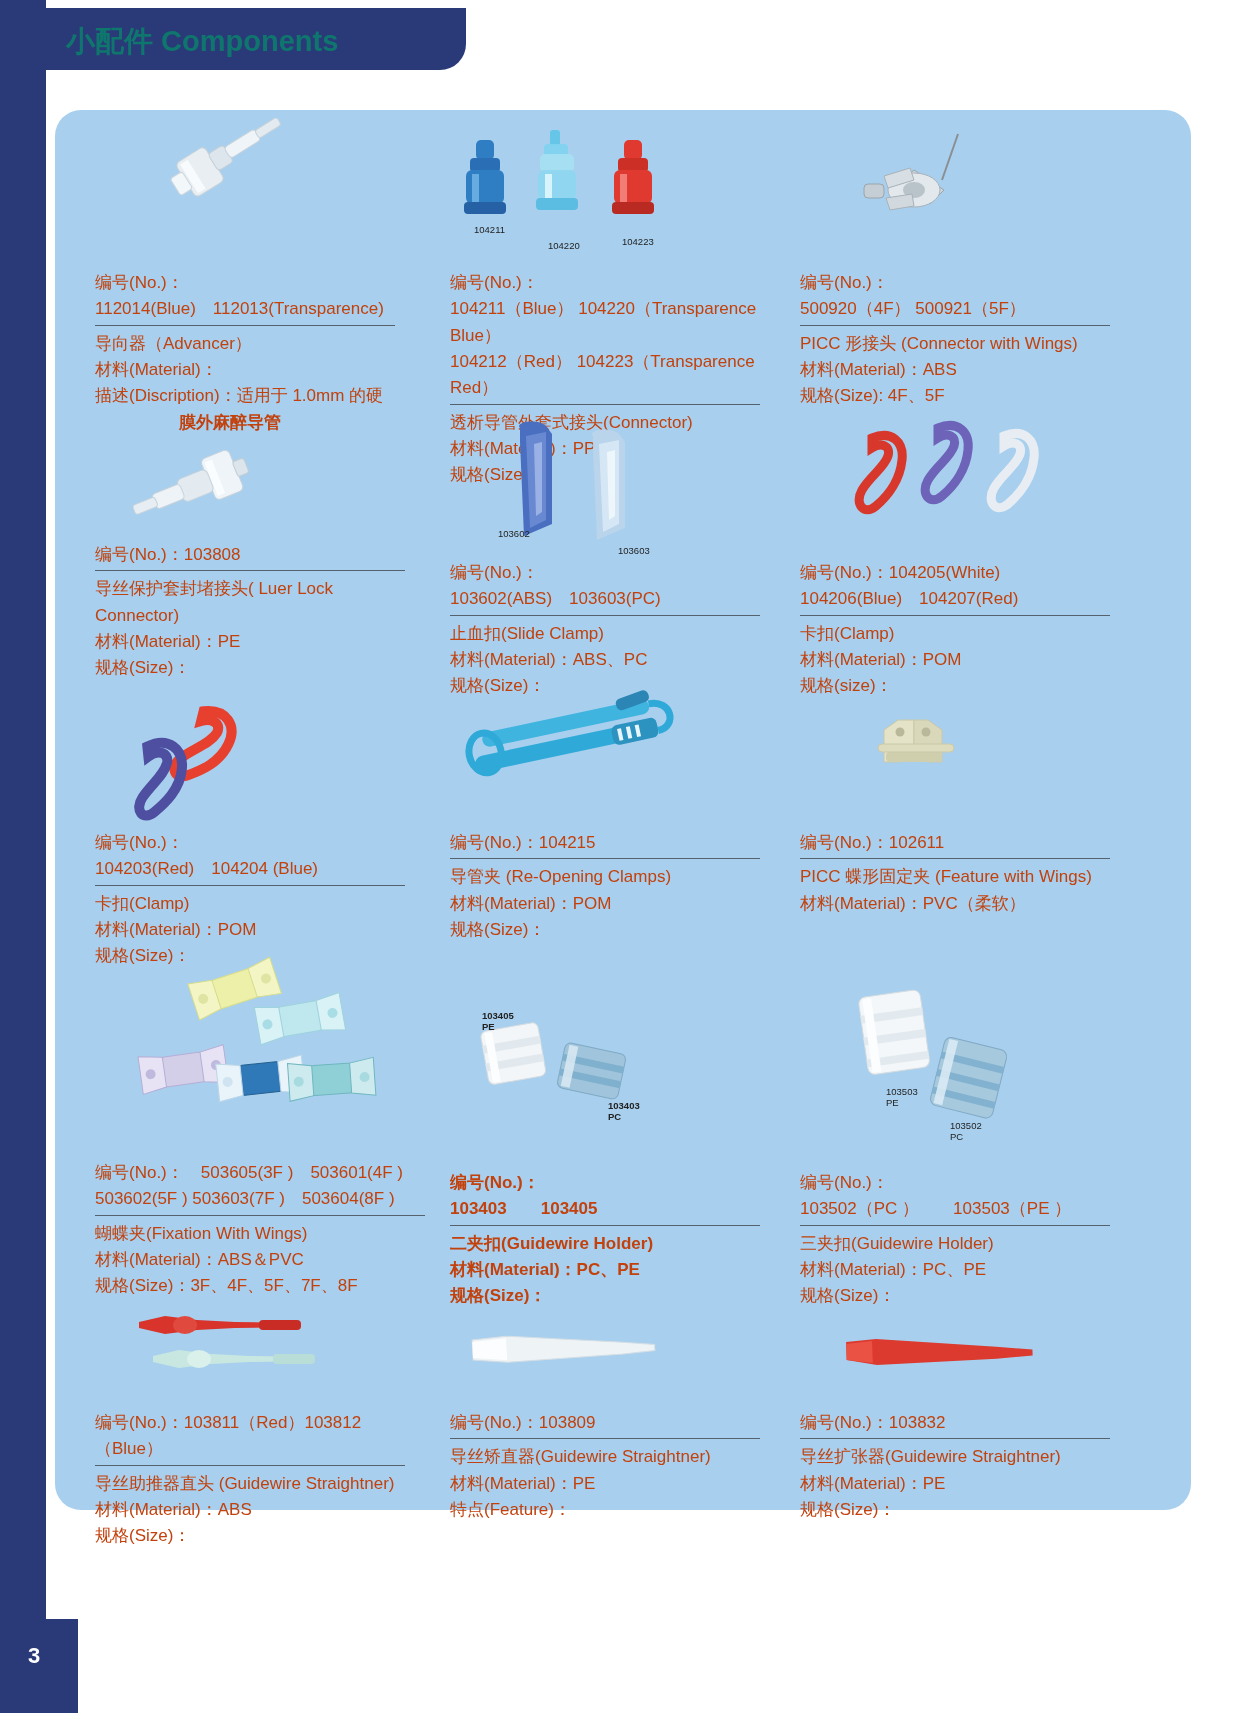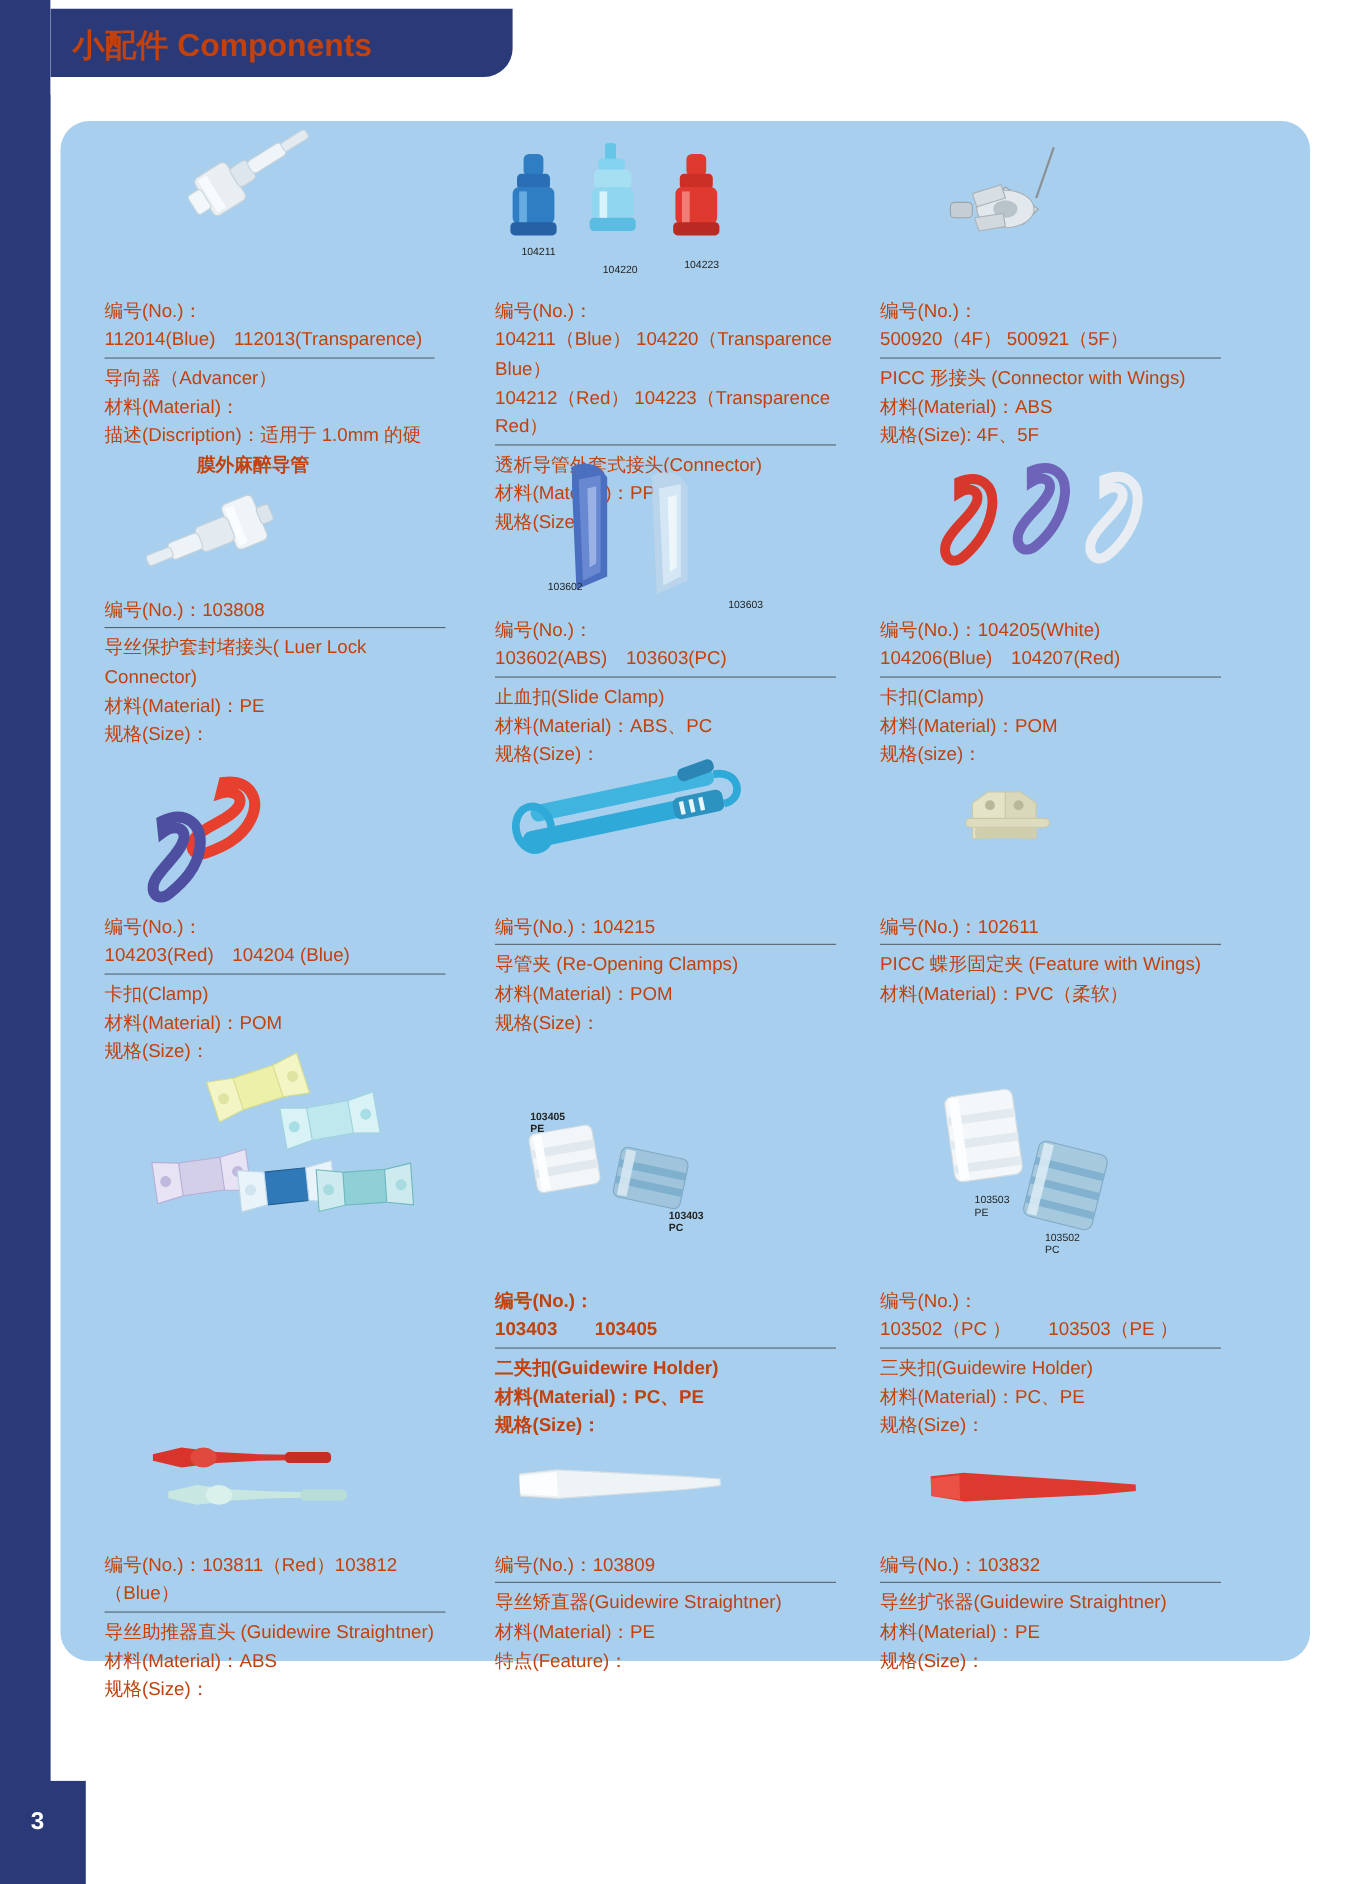--- a/index.html
+++ b/index.html
@@ -32,21 +32,21 @@
   .header-tab{
     position:absolute;left:0;top:8px;width:420px;height:62px;
     background:#2a3a78;
     border-radius:0 0 26px 0;
   }
   .header-tab:after{
     content:"";position:absolute;right:-1px;top:0;width:0;height:0;
   }
   .header-title{
     position:absolute;left:66px;top:22px;
-    color:#c2410c;font-size:29px;font-weight:bold;
+    color:#0f766e;font-size:29px;font-weight:bold;
     white-space:nowrap;
   }
   
   .panel{
     position:absolute;left:55px;top:110px;width:1136px;height:1400px;
     background:#a8d0ee;
     border-radius:26px;
   }
   
   .grid{
@@ -208,21 +208,21 @@
           <path d="M14,16 L34,12 L34,100 L18,108 Z" fill="#6f90d6" opacity="0.8"></path>
           <path d="M22,24 L30,22 L30,92 L24,96 Z" fill="#9fb6e6" opacity="0.9"></path>
         </g>
         <g transform="translate(135,18)">
           <path d="M8,8 C2,2 26,-2 34,6 L40,14 L40,100 L12,112 L8,22 Z" fill="#b9d4ea" opacity="0.95"></path>
           <path d="M14,16 L34,12 L34,96 L18,104 Z" fill="#d8e9f5" opacity="0.9"></path>
           <path d="M22,24 L30,22 L30,88 L24,92 Z" fill="#eef7fc" opacity="0.9"></path>
         </g>
       </svg>
       <div class="code-lab" style="left:48px;top:118px;">103602</div>
-      <div class="code-lab" style="left:168px;top:135px;margin-left:44px;">103603</div>
+      <div class="code-lab" style="left:168px;top:135px;">103603</div>
     </div>
     <div class="txt">
       <div>编号(No.)：</div>
       <div>103602(ABS)　103603(PC)</div>
       <div class="hr"></div>
       <div>止血扣(Slide Clamp)</div>
       <div>材料(Material)：ABS、PC</div>
       <div>规格(Size)：</div>
     </div>
   </div>
@@ -356,20 +356,28 @@
 
         <g transform="translate(212,96) rotate(-4)">
           <rect x="0" y="10" width="46" height="30" rx="6" fill="#8fd0d6" stroke="#6fb6bf" stroke-width="1"></rect>
           <path d="M-20,6 L4,10 L4,40 L-20,44 Z" fill="#cdeaee" stroke="#6fb6bf" stroke-width="1"></path>
           <path d="M66,6 L42,10 L42,40 L66,44 Z" fill="#cdeaee" stroke="#6fb6bf" stroke-width="1"></path>
           <circle cx="-10" cy="25" r="5" fill="#a8dbe0"></circle>
           <circle cx="56" cy="25" r="5" fill="#a8dbe0"></circle>
         </g>
       </svg>
     </div>
+    <div class="txt">
+      <div>编号(No.)：　503605(3F )　503601(4F )</div>
+      <div>503602(5F ) 503603(7F )　503604(8F )</div>
+      <div class="hr"></div>
+      <div>蝴蝶夹(Fixation With  Wings)</div>
+      <div>材料(Material)：ABS＆PVC</div>
+      <div>规格(Size)：3F、4F、5F、7F、8F</div>
+    </div>
   </div>
 
   <div class="cell" style="left:395px;top:880px;width:310px;font-weight:bold;">
     <div class="art" style="height:180px;">
       <svg width="310" height="180" viewBox="0 0 310 180">
         <g transform="translate(30,42) rotate(-10)">
           <rect x="0" y="0" width="58" height="54" rx="6" fill="#f2f6f8" stroke="#d3dbe0" stroke-width="1"></rect>
           <rect x="0" y="14" width="58" height="8" fill="#e2e9ee"></rect>
           <rect x="0" y="32" width="58" height="8" fill="#e2e9ee"></rect>
           <rect x="4" y="2" width="8" height="50" fill="#fbfdfe"></rect>

